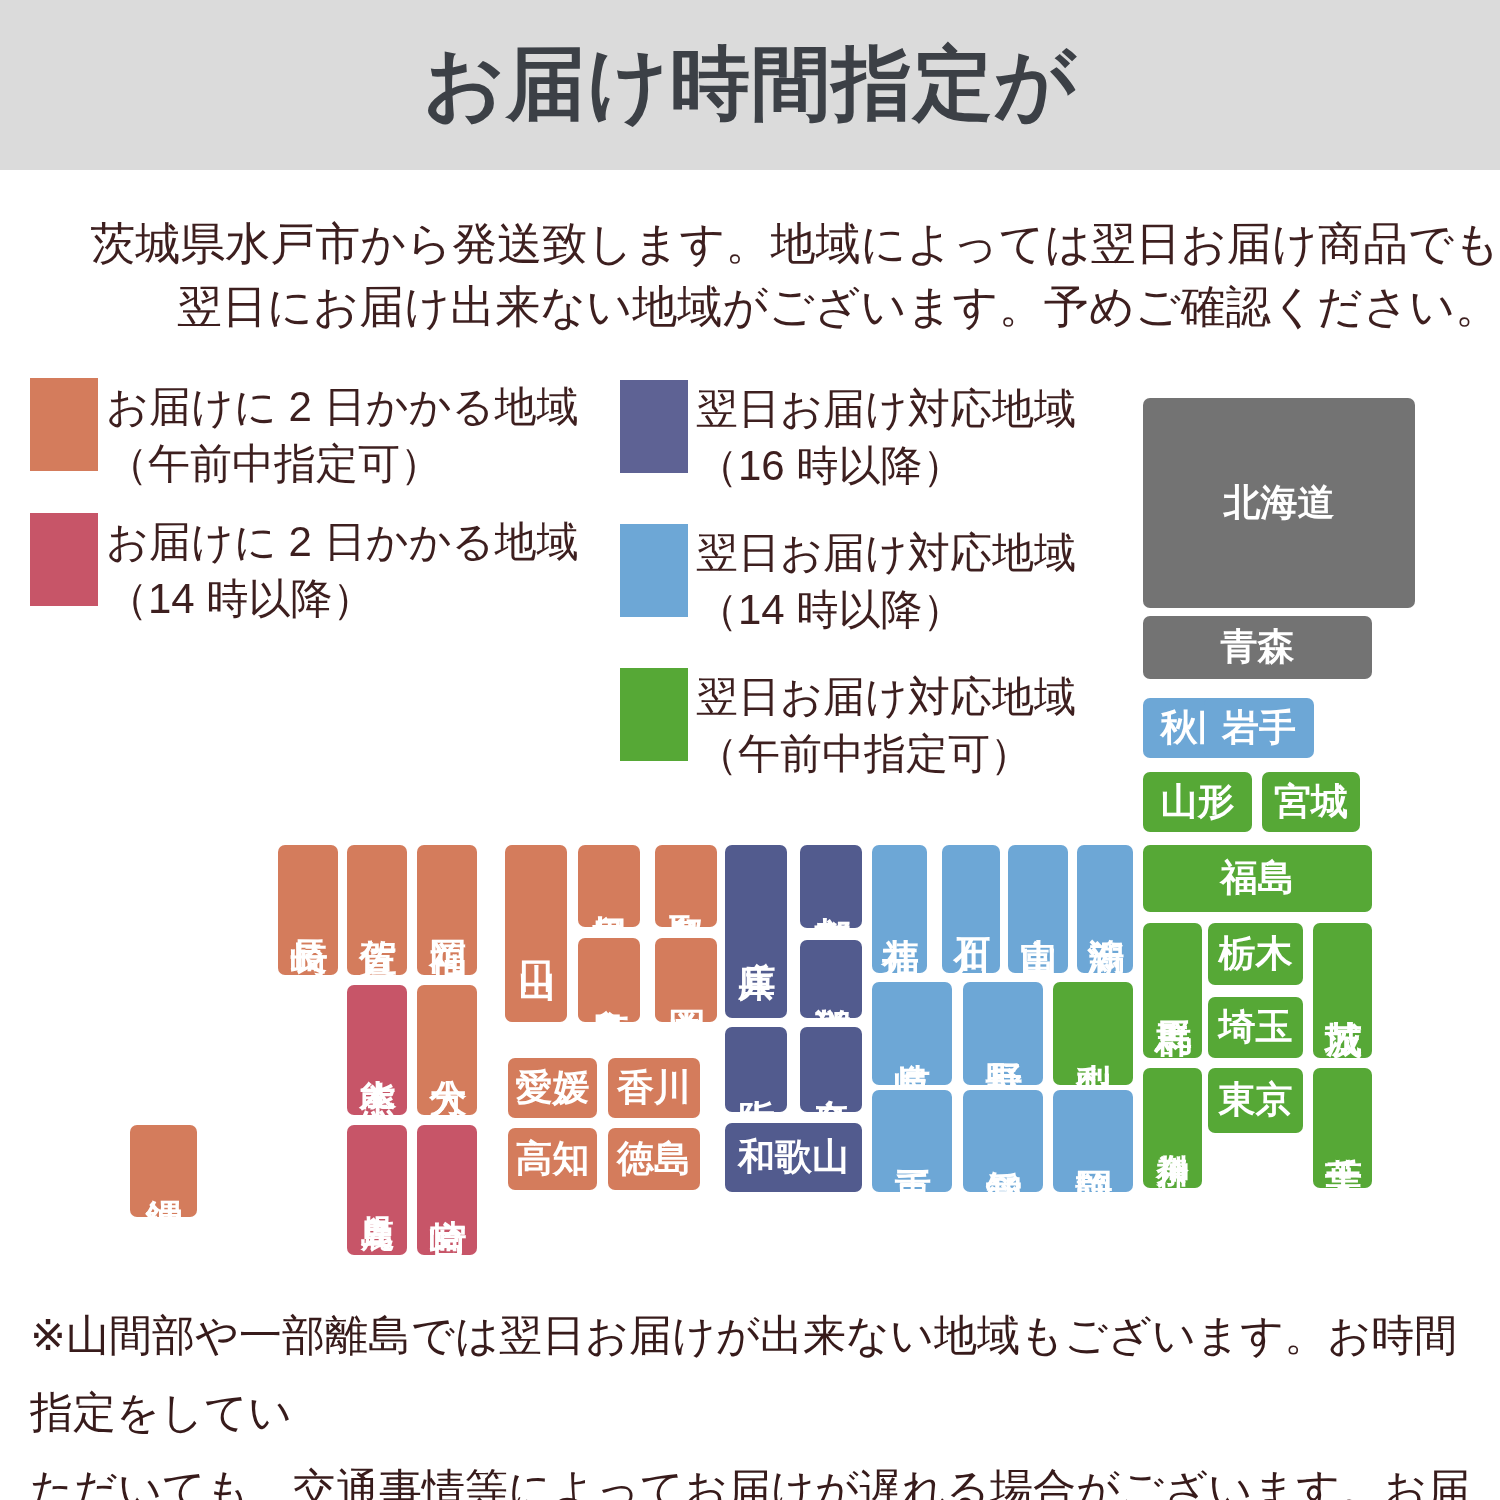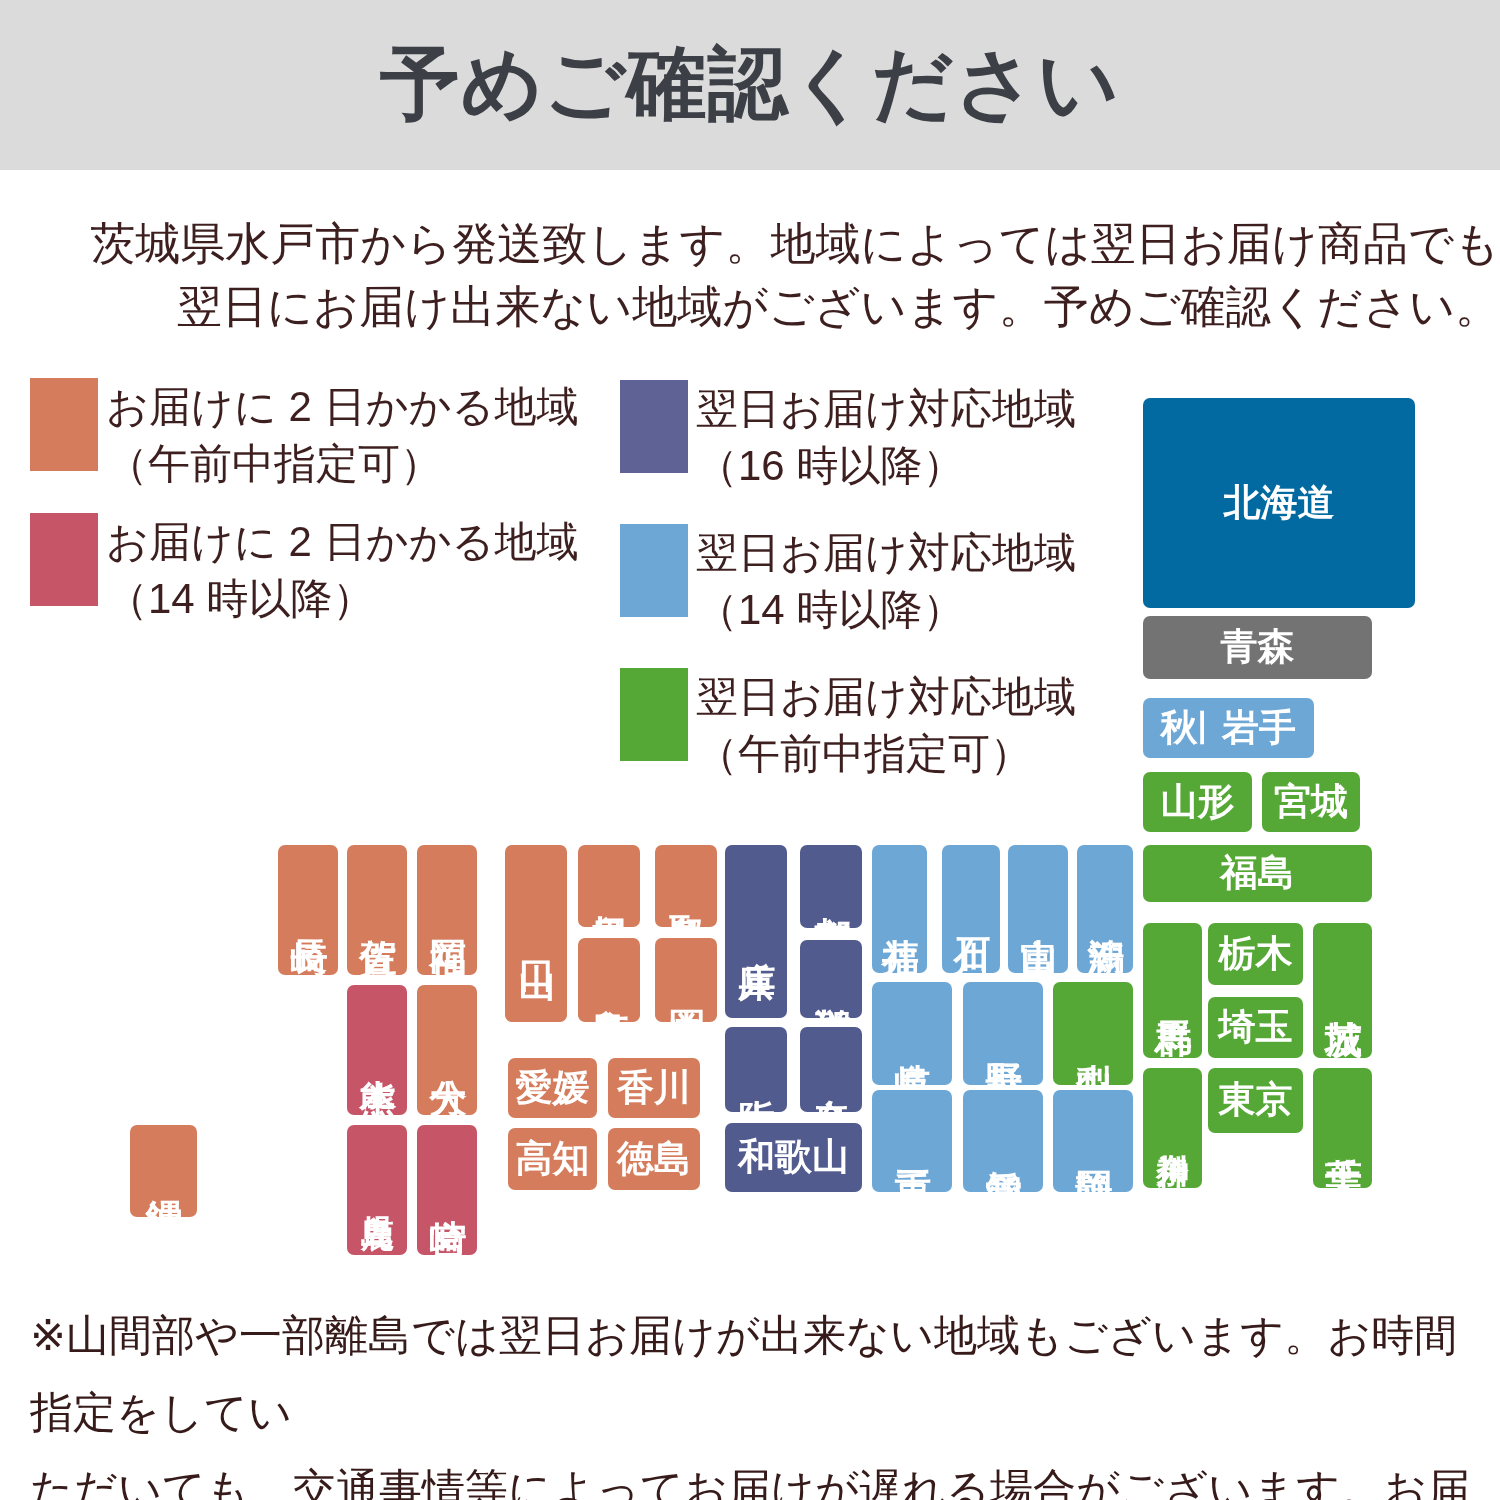--- a/index.html
+++ b/index.html
@@ -72,21 +72,21 @@
     color:#371B1B;
   }
   .footer p { margin:0; }
 </style>
 </head>
 <body>
 
 <div class="canvas">
 
   <div class="header-band">
-    <h1 class="page-title">予めご確認ください</h1>
+    <h1 class="page-title">お届け時間指定が</h1>
   </div>
 
   <div class="intro">
     <p>茨城県水戸市から発送致します。地域によっては翌日お届け商品でも</p>
     <p>翌日にお届け出来ない地域がございます。予めご確認ください。</p>
   </div>
 
   <div id="legend">
       <div class="legend-item" style="left: 30px; top: 378px;">
         <div class="legend-swatch" style="background: rgb(212, 124, 92);"></div>
@@ -119,27 +119,27 @@
       <div class="legend-item" style="left: 620px; top: 668px;">
         <div class="legend-swatch" style="background: rgb(86, 168, 54);"></div>
         <div class="legend-text">
           <div>翌日お届け対応地域</div>
           <div>（午前中指定可）</div>
         </div>
       </div>
     </div>
 
   <div id="map" class="japan-map">
-      <div class="pref" style="left: 1143px; top: 398px; width: 272px; height: 210px; background: #0369a1;">北海道</div>
+      <div class="pref" style="left: 1143px; top: 398px; width: 272px; height: 210px; background: #737373;">北海道</div>
       <div class="pref" style="left: 1143px; top: 616px; width: 229px; height: 63px; background: #737373;">青森</div>
       <div class="pref" style="left: 1143px; top: 698px; width: 109px; height: 60px; background: rgb(109, 167, 214);">秋田</div>
       <div class="pref" style="left: 1204px; top: 698px; width: 110px; height: 60px; background: rgb(109, 167, 214);">岩手</div>
       <div class="pref" style="left: 1143px; top: 772px; width: 109px; height: 60px; background: rgb(86, 168, 54);">山形</div>
       <div class="pref" style="left: 1262px; top: 772px; width: 98px; height: 60px; background: rgb(86, 168, 54);">宮城</div>
-      <div class="pref" style="left: 1143px; top: 845px; width: 229px; height: 57px; background: rgb(86, 168, 54);">福島</div>
+      <div class="pref" style="left: 1143px; top: 845px; width: 229px; height: 67px; background: rgb(86, 168, 54);">福島</div>
       <div class="pref vert" style="left: 1143px; top: 923px; width: 59px; height: 135px; background: rgb(86, 168, 54);">群馬</div>
       <div class="pref" style="left: 1208px; top: 923px; width: 95px; height: 62px; background: rgb(86, 168, 54);">栃木</div>
       <div class="pref vert" style="left: 1313px; top: 923px; width: 59px; height: 135px; background: rgb(86, 168, 54);">茨城</div>
       <div class="pref" style="left: 1208px; top: 997px; width: 95px; height: 61px; background: rgb(86, 168, 54);">埼玉</div>
       <div class="pref vert small" style="left: 1143px; top: 1068px; width: 59px; height: 120px; background: rgb(86, 168, 54);">神奈川</div>
       <div class="pref" style="left: 1208px; top: 1068px; width: 95px; height: 65px; background: rgb(86, 168, 54);">東京</div>
       <div class="pref vert" style="left: 1313px; top: 1068px; width: 59px; height: 120px; background: rgb(86, 168, 54);">千葉</div>
       <div class="pref vert" style="left: 1077px; top: 845px; width: 56px; height: 128px; background: rgb(109, 167, 214);">新潟</div>
       <div class="pref vert" style="left: 1008px; top: 845px; width: 60px; height: 128px; background: rgb(109, 167, 214);">富山</div>
       <div class="pref vert" style="left: 942px; top: 845px; width: 58px; height: 128px; background: rgb(109, 167, 214);">石川</div>

